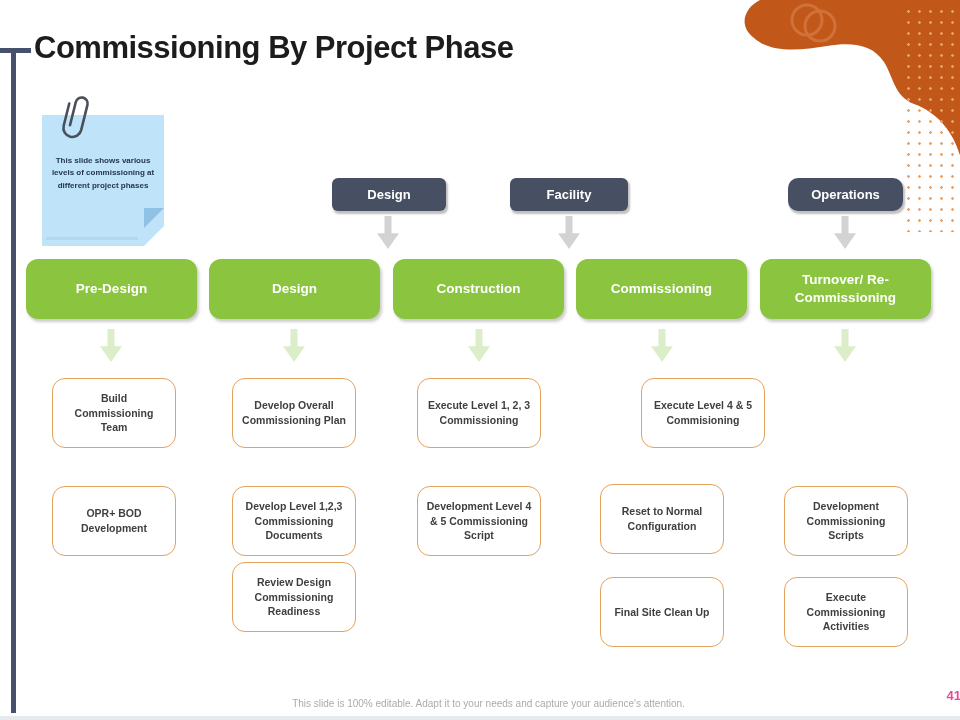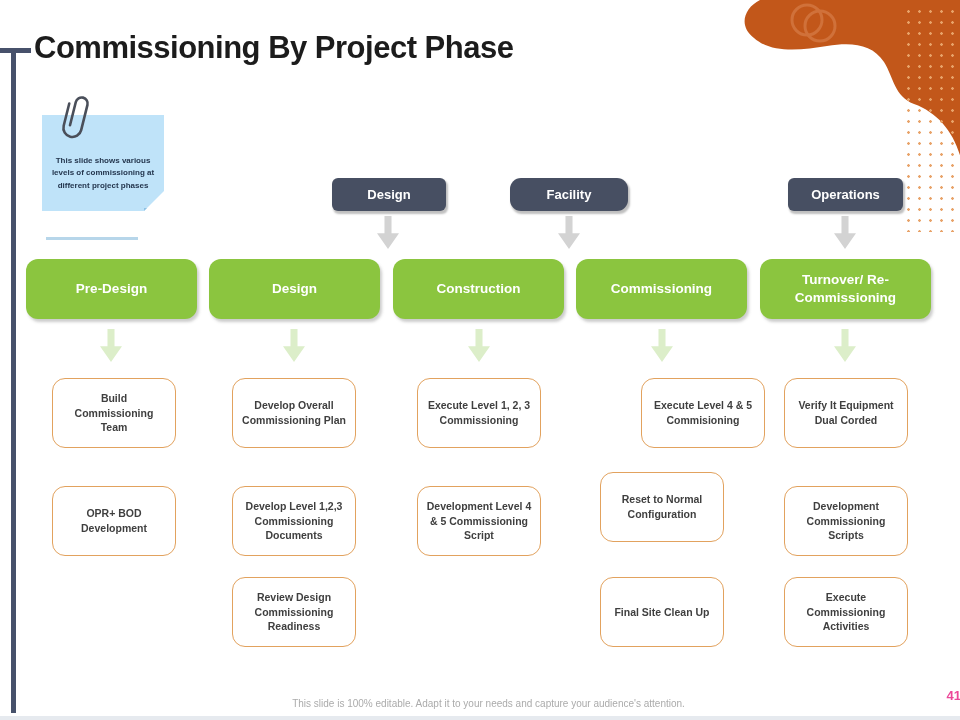--- a/index.html
+++ b/index.html
@@ -19,21 +19,21 @@
   
   .blob { position:absolute; top:0; right:0; z-index:2; }
   .dots {
     position:absolute; left:903px; top:6px; width:52px; height:226px; z-index:3;
     background-image: radial-gradient(#E8A369 1.2px, rgba(0,0,0,0) 1.5px);
     background-size: 11px 11px;
   }
 
   
   .note {
-    position:absolute; left:42px; top:115px; width:122px; height:96px;
+    position:absolute; left:42px; top:115px; width:122px; height:131px;
     background:#BFE3F9;
     clip-path: polygon(0 0, 100% 0, 100% calc(100% - 20px), calc(100% - 20px) 100%, 0 100%);
   }
   .note-fold {
     position:absolute; left:102px; top:93px; width:20px; height:20px;
     background:#8FC2E4; clip-path: polygon(0 0, 100% 0, 0 100%);
   }
   .note-text {
     margin-top:40px; padding:0 9px; font-size:8px; line-height:1.55;
     color:#24364E; text-align:center; font-weight:bold;
@@ -113,22 +113,22 @@
   <div class="note">
     <div class="note-text">This slide shows various levels of commissioning at different project phases</div>
     <div class="note-fold"></div>
   </div>
   <svg class="paperclip" width="36" height="50" viewBox="0 0 36 50" style="transform:rotate(14deg)">
     <path d="M12 34 V10 a6 6 0 0 1 12 0 v26 a9 9 0 0 1 -18 0 V13" fill="none" stroke="#4a4f5a" stroke-width="2.6" stroke-linecap="round"></path>
   </svg>
   <div class="note-underline"></div>
 
   <div class="stage-label" style="left:332px;width:114px;">Design</div>
-  <div class="stage-label" style="left:510px;width:118px;border-radius:11px;">Facility</div>
-  <div class="stage-label" style="left:788px;width:115px;">Operations</div>
+  <div class="stage-label" style="left:510px;width:118px;">Facility</div>
+  <div class="stage-label" style="left:788px;width:115px;border-radius:10px;">Operations</div>
 
   <div class="arrow gray" style="left:377px;top:216px;"></div>
   <div class="arrow gray" style="left:558px;top:216px;"></div>
   <div class="arrow gray" style="left:834px;top:216px;"></div>
 
   <div class="phase" style="left:26px;">Pre-Design</div>
   <div class="phase" style="left:209px;">Design</div>
   <div class="phase" style="left:393px;">Construction</div>
   <div class="phase" style="left:576px;">Commissioning</div>
   <div class="phase" style="left:760px;">Turnover/ Re-Commissioning</div>
@@ -137,30 +137,29 @@
   <div class="arrow lgreen" style="left:283px;top:329px;"></div>
   <div class="arrow lgreen" style="left:468px;top:329px;"></div>
   <div class="arrow lgreen" style="left:651px;top:329px;"></div>
   <div class="arrow lgreen" style="left:834px;top:329px;"></div>
 
   <div class="task" style="left:52px;top:378px;">Build Commissioning Team</div>
   <div class="task" style="left:52px;top:486px;">OPR+ BOD Development</div>
 
   <div class="task" style="left:232px;top:378px;">Develop Overall Commissioning Plan</div>
   <div class="task" style="left:232px;top:486px;">Develop Level 1,2,3 Commissioning Documents</div>
-  <div class="task" style="left:232px;top:577px;">Review Design Commissioning Readiness</div>
+  <div class="task" style="left:232px;top:562px;">Review Design Commissioning Readiness</div>
 
   <div class="task" style="left:417px;top:378px;">Execute Level 1, 2, 3 Commissioning</div>
   <div class="task" style="left:417px;top:486px;">Development Level 4 &amp; 5 Commissioning Script</div>
 
   <div class="task" style="left:600px;top:378px;margin-left:41px;">Execute Level 4 &amp; 5 Commisioning</div>
-  <div class="task" style="left:600px;top:472px;">Reset to Normal Configuration</div>
+  <div class="task" style="left:600px;top:484px;">Reset to Normal Configuration</div>
   <div class="task" style="left:600px;top:577px;">Final Site Clean Up</div>
 
-  <div class="task" style="left:784px;top:378px;">Verify It Equipment Dual Corded</div>
   <div class="task" style="left:784px;top:486px;">Development Commissioning Scripts</div>
   <div class="task" style="left:784px;top:577px;">Execute Commissioning Activities</div>
 
   <div class="footer">This slide is 100% editable. Adapt it to your needs and capture your audience's attention.</div>
   <div class="page-number">41</div>
   <div class="bottom-strip"></div>
 
 </div>
 
 </body></html>

